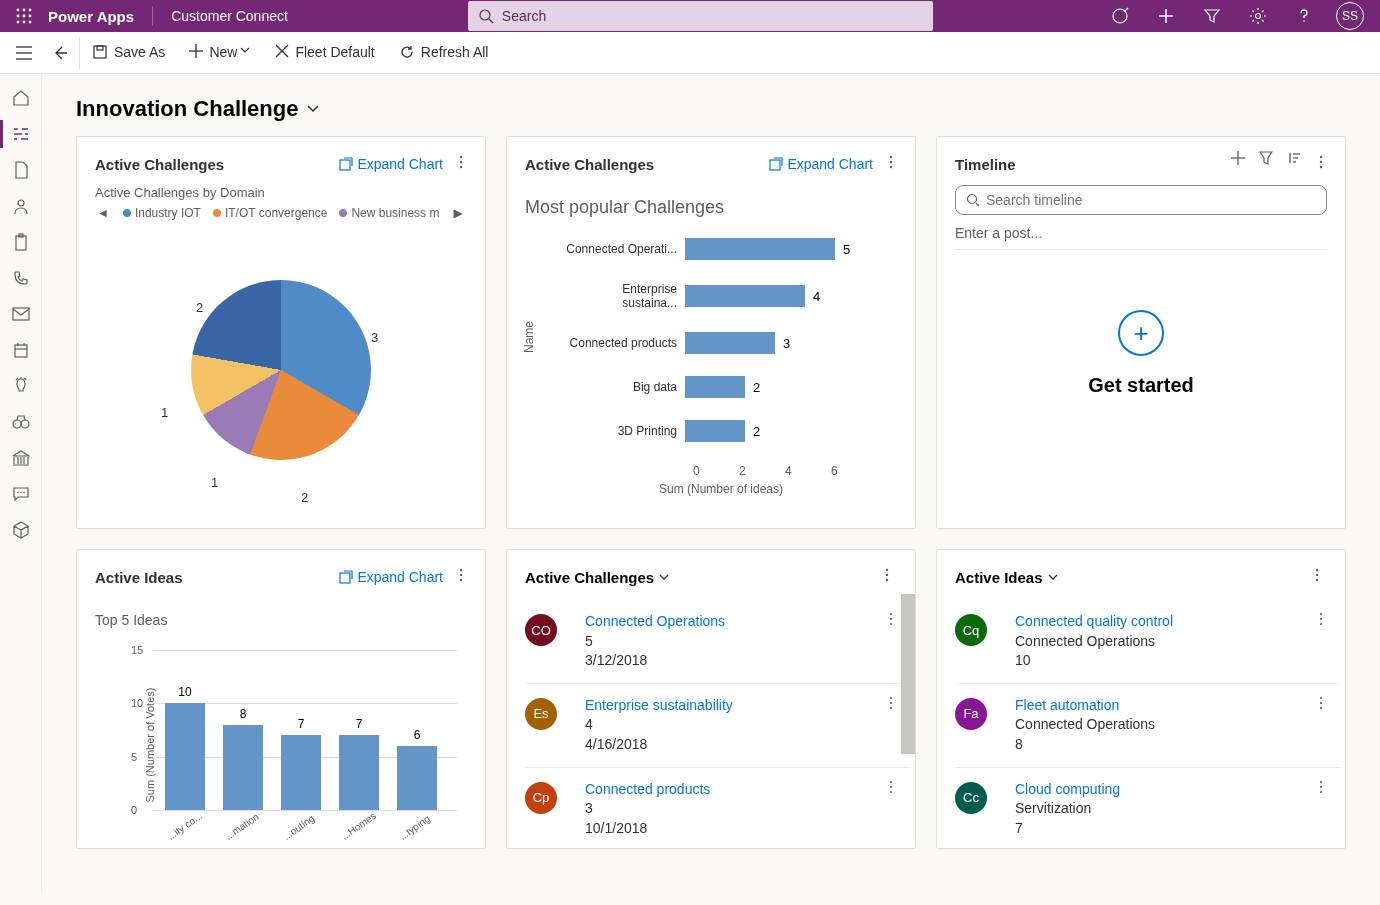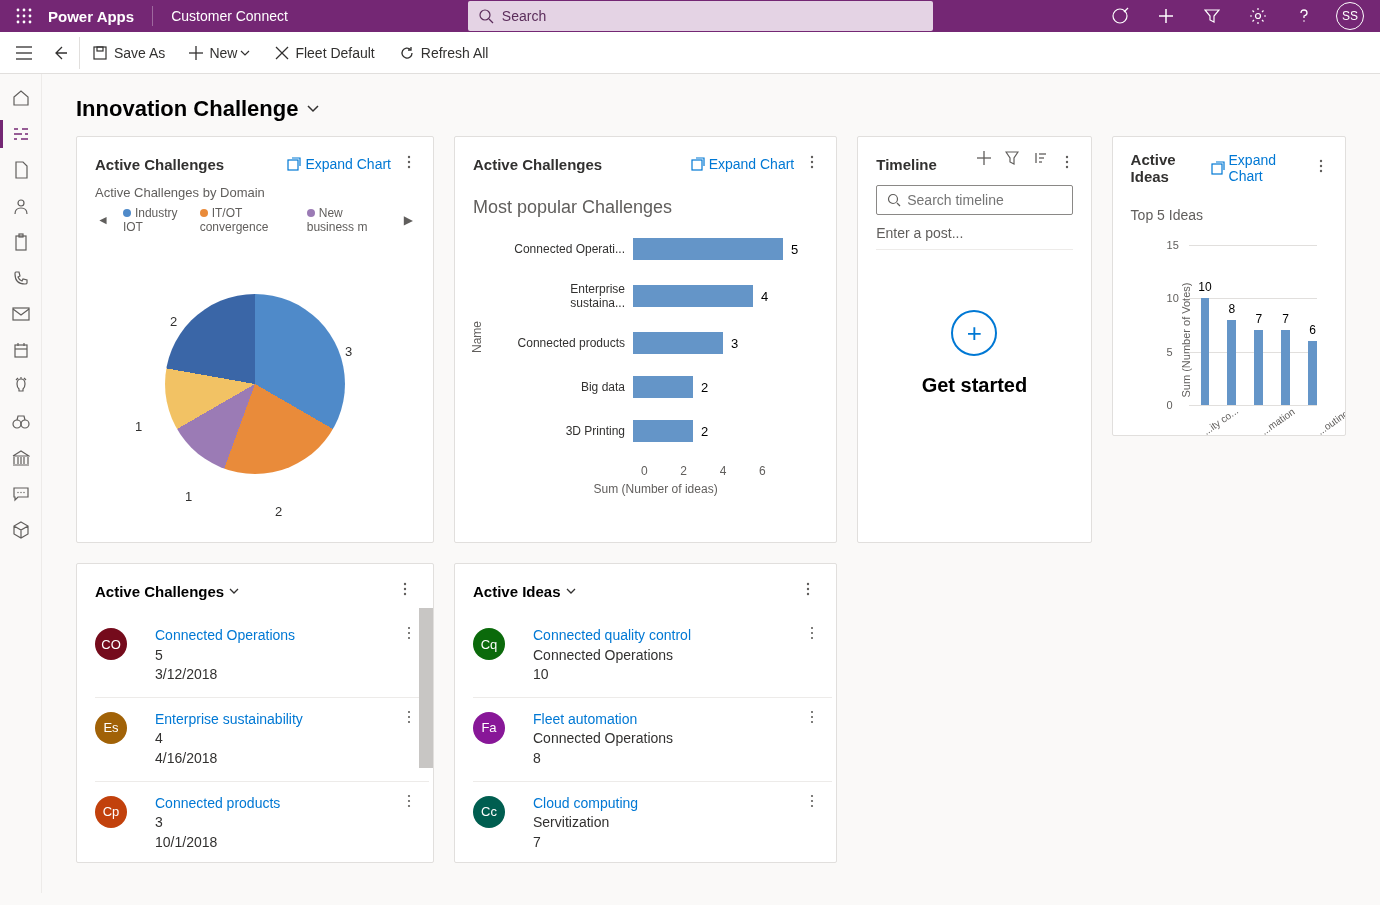--- a/index.html
+++ b/index.html
@@ -14,34 +14,34 @@
 .search-box input { background: transparent; border: none; outline: none; font-size: 14px; color: #5b2d5b; margin-left: 8px; width: 100%; }
 .search-box input::placeholder { color: #5b2d5b; }
 .header-icons { margin-left: auto; display: flex; align-items: center; gap: 2px; }
 .header-icon { width: 44px; height: 44px; display: flex; align-items: center; justify-content: center; cursor: pointer; }
 .avatar { width: 28px; height: 28px; border: 1px solid white; border-radius: 50%; display: flex; align-items: center; justify-content: center; font-size: 12px; }
 
 
 .command-bar { height: 42px; background: white; border-bottom: 1px solid #e1dfdd; display: flex; align-items: center; padding-left: 8px; }
 .hamburger { width: 32px; height: 32px; display: flex; align-items: center; justify-content: center; cursor: pointer; }
 .back-btn { width: 32px; height: 32px; display: flex; align-items: center; justify-content: center; cursor: pointer; margin-left: 8px; border-right: 1px solid #e1dfdd; padding-right: 8px; }
-.cmd-item { display: flex; align-items: center; gap: 6px; padding: 12px 12px; height: 100%; cursor: pointer; font-size: 14px; color: #323130; }
+.cmd-item { display: flex; align-items: flex-start; gap: 6px; padding: 12px 12px; height: 100%; cursor: pointer; font-size: 14px; color: #323130; }
 .chevron-small { margin-left: -4px; }
 
 
 .layout { display: flex; height: calc(905px - 44px - 42px); }
 .left-rail { width: 42px; background: #faf9f8; border-right: 1px solid #edebe9; display: flex; flex-direction: column; padding-top: 6px; }
 .rail-item { width: 42px; height: 36px; display: flex; align-items: center; justify-content: center; cursor: pointer; color: #605e5c; position: relative; }
 .rail-item.active { color: #742774; }
 .rail-item.active::before { content: ""; position: absolute; left: 0; top: 4px; bottom: 4px; width: 3px; background: #742774; }
 
 .main { flex: 1; overflow: auto; padding: 0 0 20px 0; }
 .page-title { font-size: 22px; font-weight: 600; padding: 22px 0 14px 34px; display: flex; align-items: center; gap: 8px; cursor: pointer; }
 
-.dashboard { display: grid; grid-template-columns: repeat(4, 1fr); gap: 20px; padding: 0 34px; }
+.dashboard { display: grid; grid-template-columns: repeat(3, 1fr); gap: 20px; padding: 0 34px; }
 .card { background: white; border: 1px solid #e1dfdd; border-radius: 2px; padding: 14px 18px 18px 18px; min-height: 200px; position: relative; }
 .card-header { display: flex; align-items: center; justify-content: space-between; margin-bottom: 8px; }
 .card-title { font-size: 15px; font-weight: 600; color: #323130; }
 .card-actions { display: flex; align-items: center; gap: 12px; }
 .expand-link { color: #0078d4; font-size: 14px; cursor: pointer; display: flex; align-items: center; gap: 4px; }
 .more-icon { cursor: pointer; color: #605e5c; padding: 4px; }
 .card-subtitle { font-size: 13px; color: #605e5c; margin-bottom: 6px; }
 
 
 .pie-legend { display: flex; align-items: center; gap: 12px; font-size: 12px; color: #605e5c; margin-bottom: 10px; }
@@ -58,21 +58,21 @@
 .hbar-row { display: flex; align-items: center; margin-bottom: 22px; }
 .hbar-cat { width: 120px; text-align: right; font-size: 12px; color: #323130; padding-right: 8px; }
 .hbar-bar { height: 22px; background: #6495c8; }
 .hbar-val { font-size: 13px; margin-left: 8px; }
 .hbar-axis { display: flex; margin-left: 128px; font-size: 12px; color: #605e5c; gap: 0; }
 .hbar-tick { flex: 1; text-align: left; }
 .hbar-xlabel { text-align: center; font-size: 12px; color: #605e5c; margin-top: 4px; }
 .hbar-ylabel { position: absolute; left: 4px; top: 50%; transform: rotate(-90deg) translateX(20px); transform-origin: left; font-size: 12px; color: #605e5c; }
 
 
-.timeline-search { border: 1px solid #8a8886; border-radius: 2px; display: flex; align-items: center; padding: 6px 10px; margin-bottom: 10px; }
+.timeline-search { border: 1px solid #8a8886; border-radius: 8px; display: flex; align-items: center; padding: 6px 10px; margin-bottom: 10px; }
 .timeline-search input { border: none; outline: none; font-size: 14px; width: 100%; margin-left: 6px; }
 .timeline-post { font-size: 14px; color: #605e5c; border-bottom: 1px solid #edebe9; padding-bottom: 8px; margin-bottom: 20px; }
 .timeline-empty { text-align: center; padding-top: 40px; }
 .timeline-plus { width: 46px; height: 46px; border: 2px solid #0078d4; border-radius: 50%; display: flex; align-items: center; justify-content: center; margin: 0 auto 18px; color: #0078d4; font-size: 26px; }
 .timeline-empty h3 { font-size: 20px; font-weight: 600; margin-bottom: 14px; }
 .timeline-empty p { font-size: 14px; color: #323130; }
 .timeline-icons { display: flex; gap: 14px; }
 
 
 .vbar-wrap { padding: 16px 10px 0 40px; position: relative; height: 210px; }

